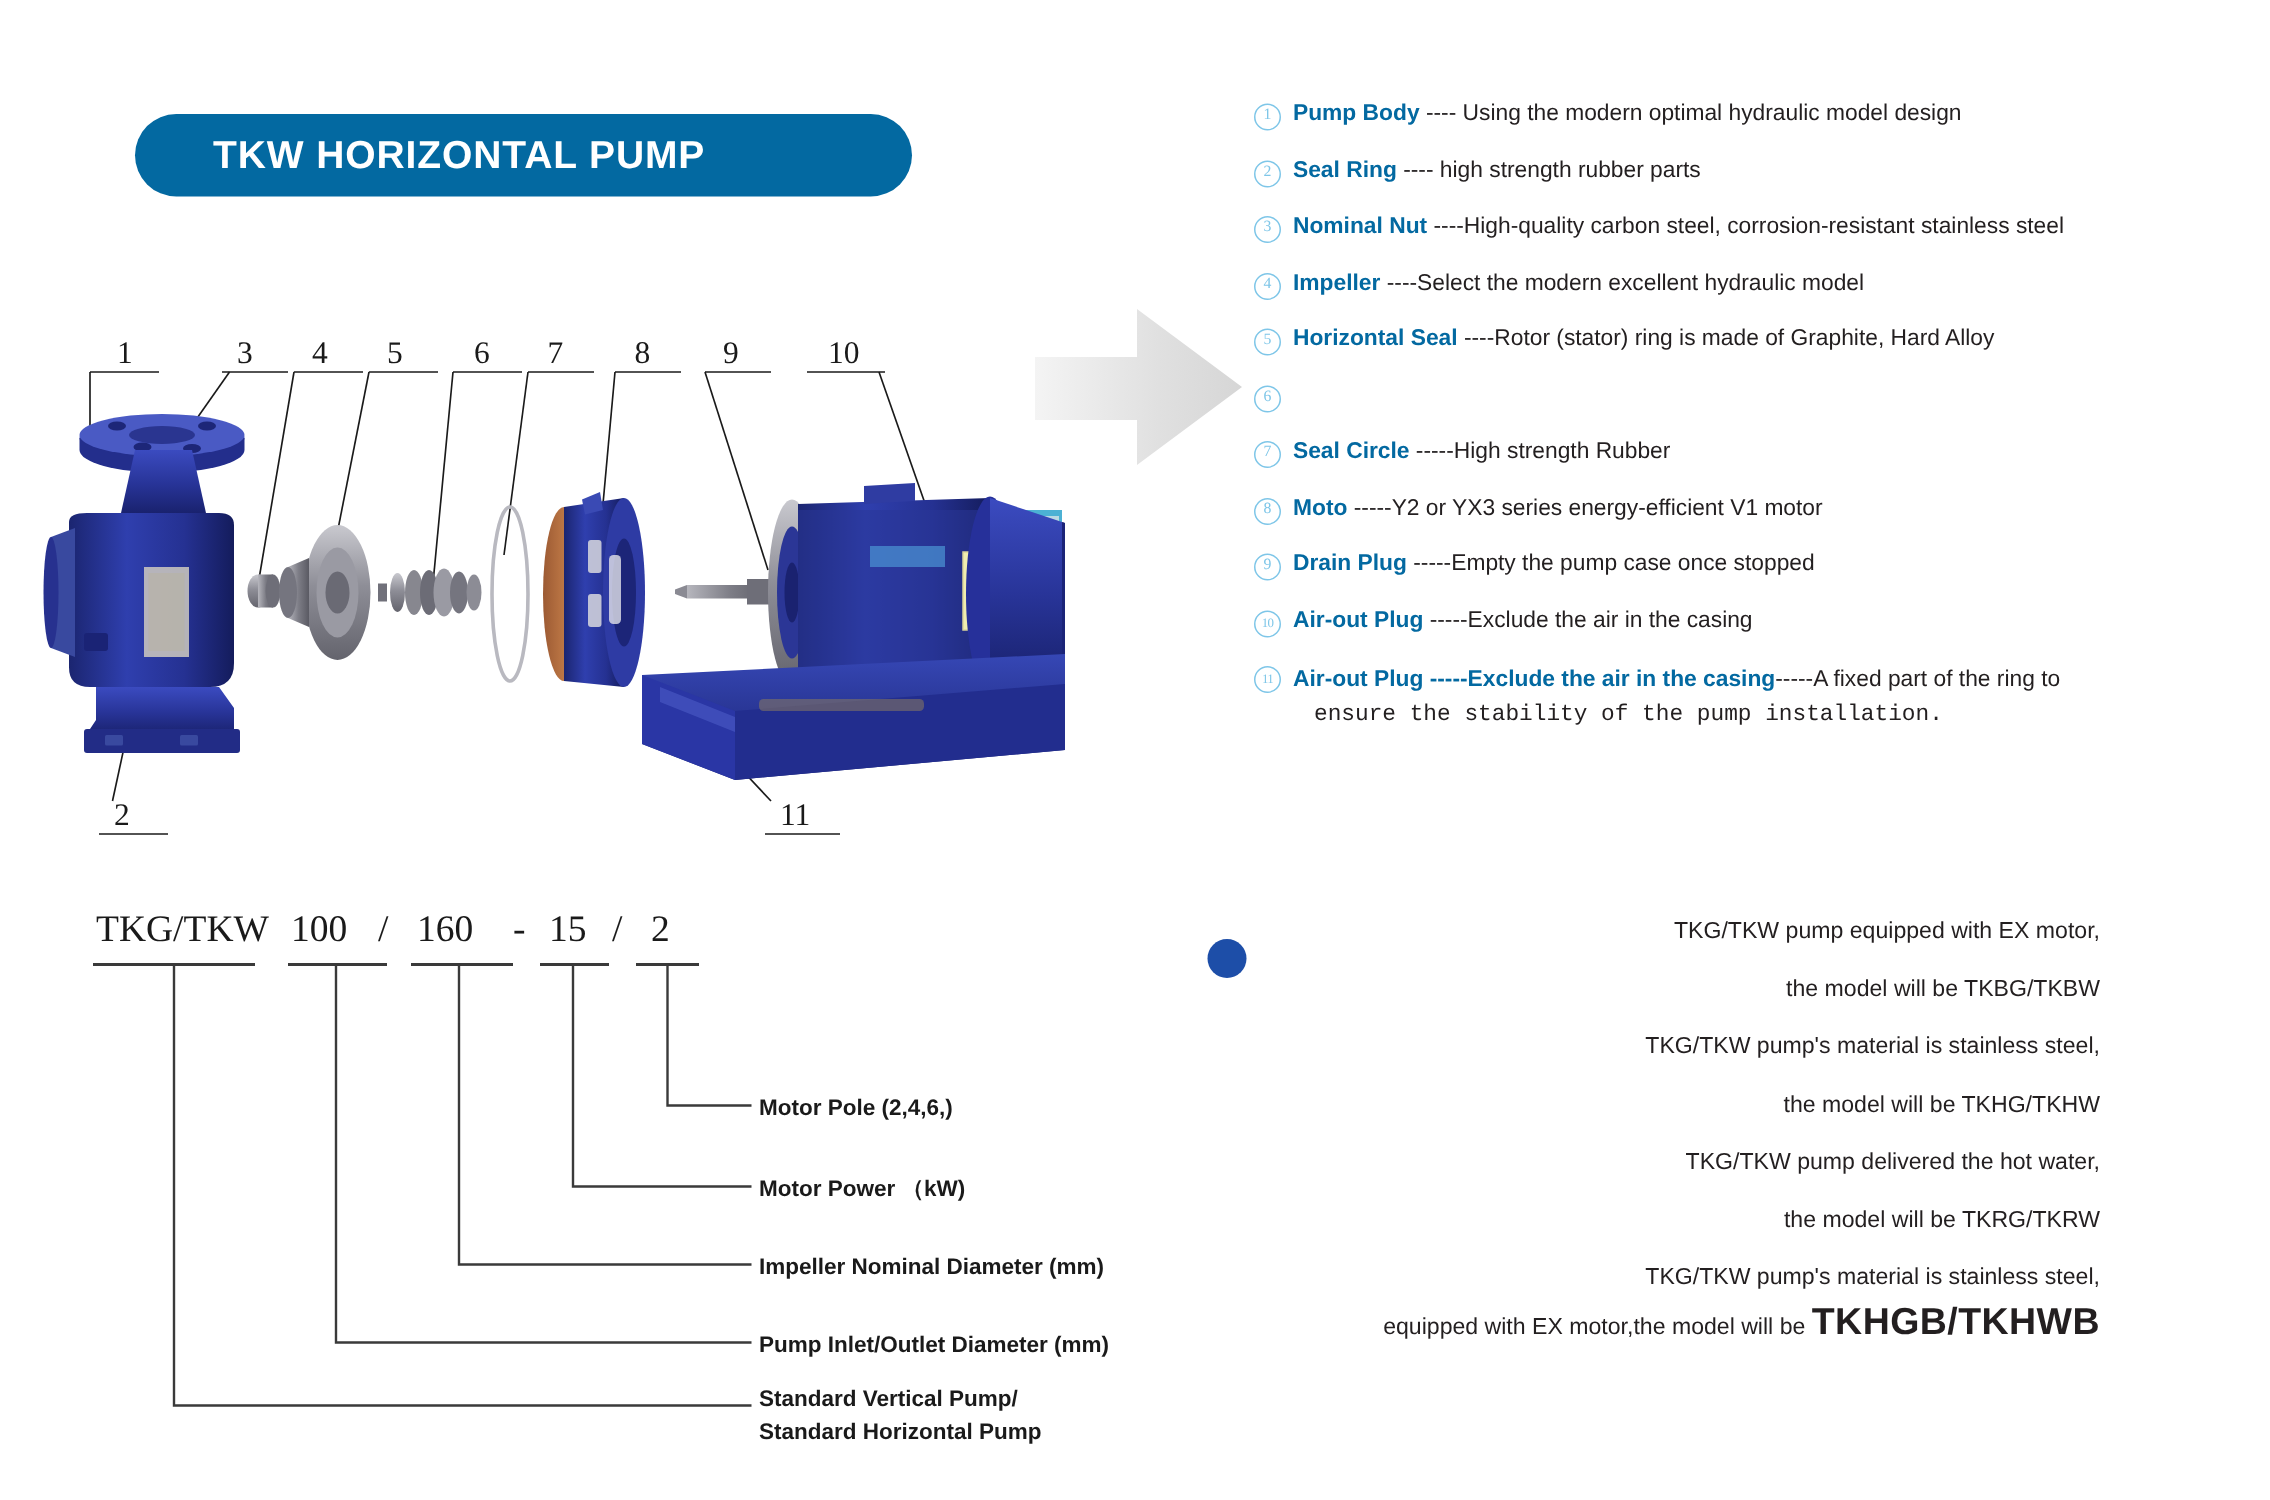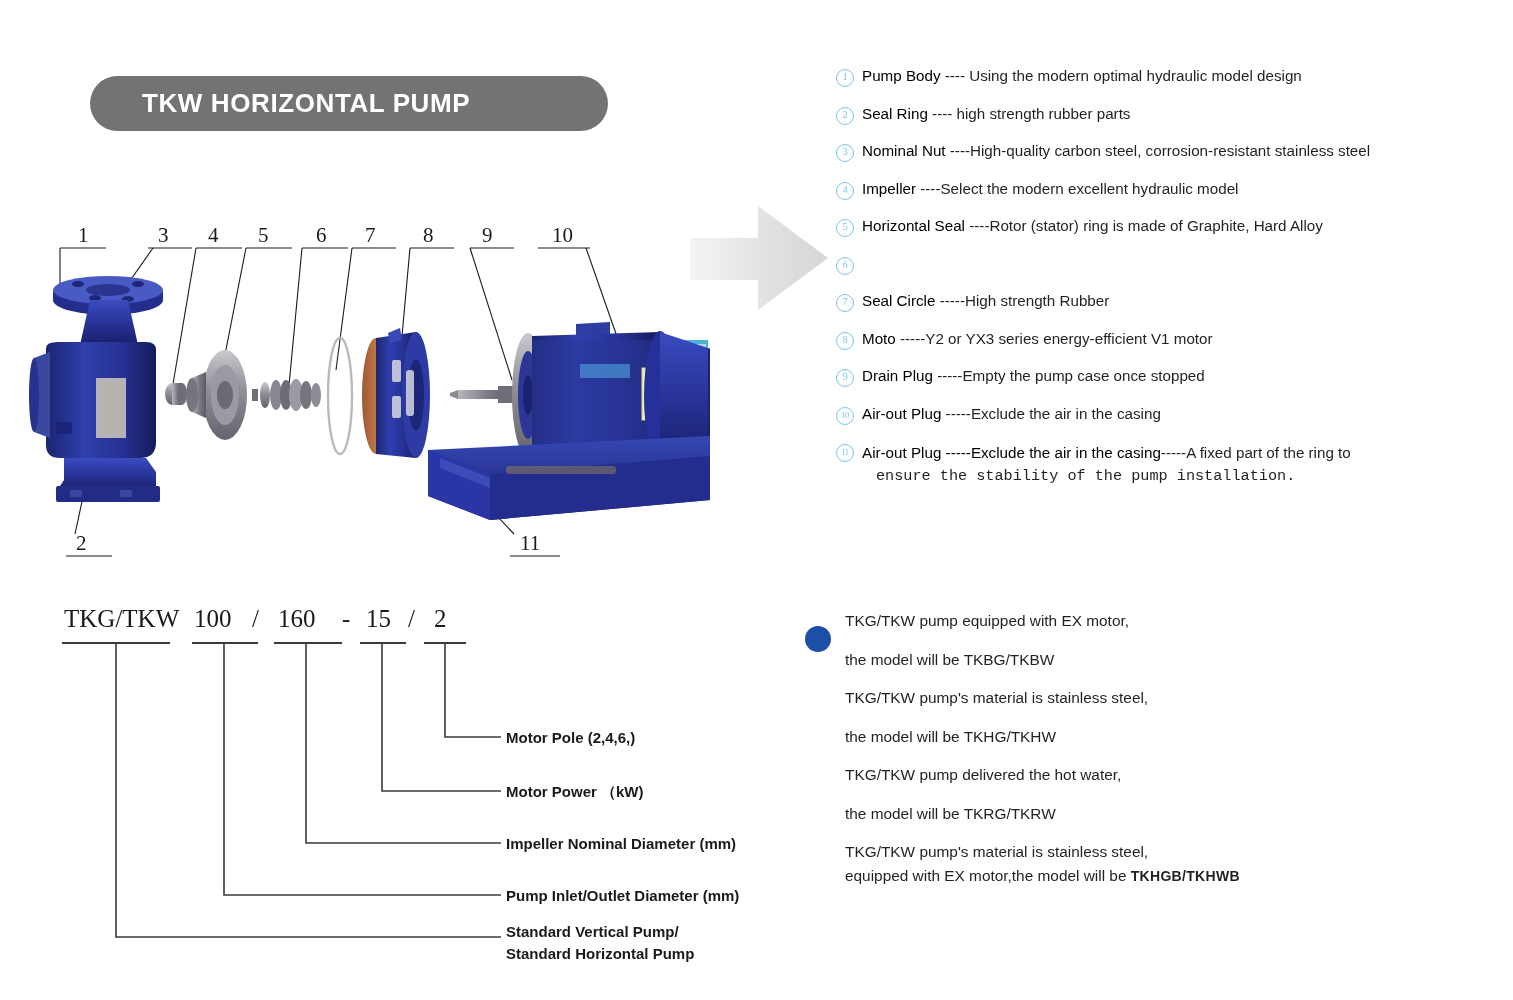--- a/index.html
+++ b/index.html
@@ -8,21 +8,21 @@
     background:#ffffff;
     font-family:"Liberation Sans", sans-serif;
     overflow:hidden;
     position:relative;
   }
   .page{position:absolute;inset:0;}
 
   
   .banner{
     position:absolute;left:90px;top:76px;width:518px;height:55px;
-    background:#737373;border-radius:28px;
+    background:#0369a1;border-radius:28px;
     display:flex;align-items:center;
   }
   .banner-text{
     color:#ffffff;font-size:26px;font-weight:bold;letter-spacing:.6px;
     margin-left:52px;
   }
 
   
   .exploded{position:absolute;left:20px;top:200px;width:690px;height:370px;}
   .exploded svg{display:block;}
@@ -38,42 +38,42 @@
     font-size:15.2px;line-height:1.25;color:#231f20;
   }
   .num-circle{
     flex:0 0 auto;width:16px;height:16px;border:1.2px solid #7ec6e8;
     border-radius:50%;color:#7ec6e8;font-size:10.5px;line-height:14px;
     text-align:center;margin-top:3px;margin-right:8px;
     font-family:"Liberation Serif", serif;
   }
   .num-circle.wide{font-size:8.6px;letter-spacing:-0.5px;}
   .legend-text{flex:1 1 auto;}
-  .lg-blue{color:#000000;}
+  .lg-blue{color:#0369a1;font-weight:bold;}
   .lg-dark{color:#231f20;}
   .legend-row.last .legend-text{line-height:1.55;}
   .legend-row.last .second-line{display:block;padding-left:14px;font-family:Liberation Mono, monospace;}
 
   
   .nomen{position:absolute;left:46px;top:595px;width:700px;height:380px;}
   .nomen svg{display:block;}
 
   
   .notes{position:absolute;left:800px;top:612px;width:600px;}
   .bullet{
     position:absolute;left:5px;top:14px;width:26px;height:26px;
     border-radius:50%;background:#1d4ea8;
   }
-  .notes-body{margin-left:45px;}
+  .notes-body{margin-left:45px;text-align:right;}
   .note-line{
     font-size:15.4px;color:#231f20;margin-bottom:20.5px;white-space:nowrap;
   }
   .note-line.tight{margin-bottom:6px;}
   .note-line b{font-weight:normal;}
-  .note-line .big{font-size:14px;font-weight:bold;letter-spacing:.3px;}
+  .note-line .big{font-size:25px;font-weight:bold;letter-spacing:.3px;}
 </style>
 </head>
 <body>
 
 <div class="page">
 
   <div class="banner">
     <span class="banner-text">TKW HORIZONTAL PUMP</span>
   </div>
 

